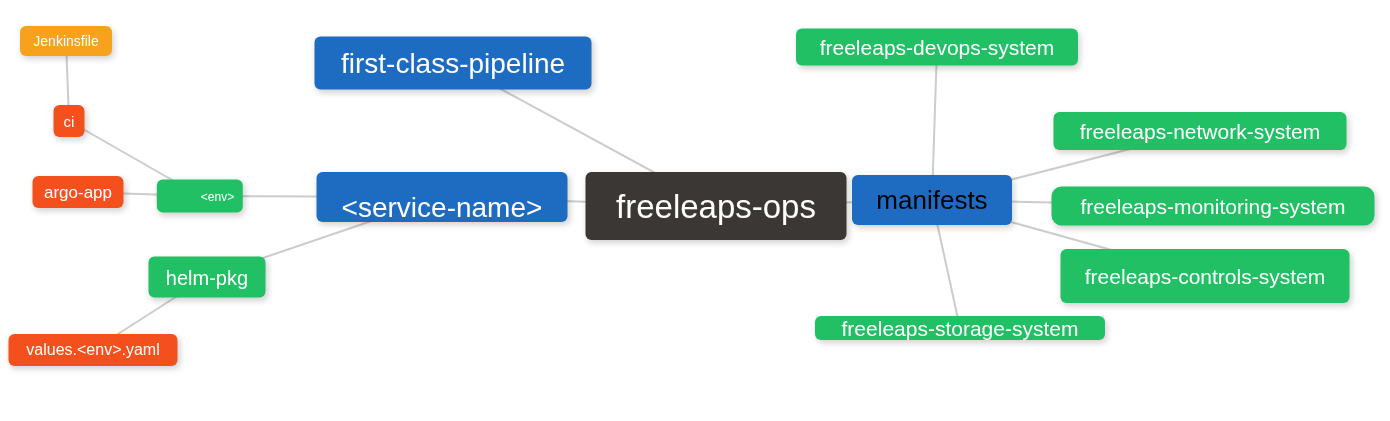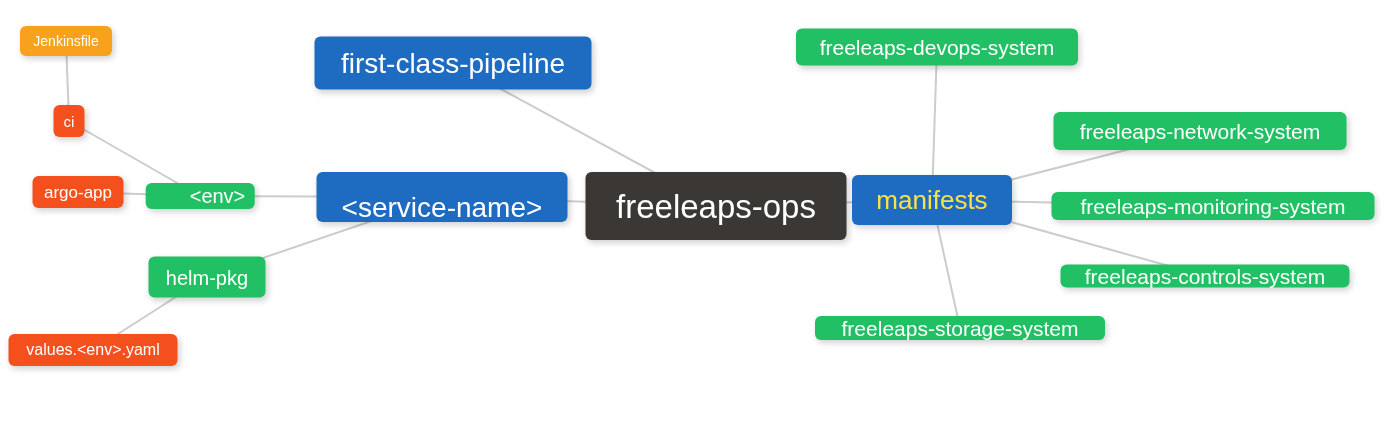--- a/index.html
+++ b/index.html
@@ -66,45 +66,45 @@
   <div id="node-layer">
       <div class="node" style="left: 66px; top: 41px; min-width: 92px; height: 30px; font-size: 14px; background: rgb(247, 161, 28); color: rgb(255, 255, 255);">
         <span>Jenkinsfile</span>
       </div>
       <div class="node" style="left: 69px; top: 121px; min-width: 31px; height: 32px; font-size: 15px; background: rgb(244, 80, 30); color: rgb(255, 255, 255);">
         <span>ci</span>
       </div>
       <div class="node" style="left: 78px; top: 192px; min-width: 91px; height: 32px; font-size: 17px; background: rgb(244, 80, 30); color: rgb(255, 255, 255);">
         <span>argo-app</span>
       </div>
-      <div class="node" style="left: 200px; top: 196px; min-width: 83px; height: 26px; font-size: 20px; background: rgb(34, 192, 100); color: rgb(255, 255, 255); padding-left: 44px;">
+      <div class="node" style="left: 200px; top: 196px; min-width: 83px; height: 33px; font-size: 12px; background: rgb(34, 192, 100); color: rgb(255, 255, 255); padding-left: 44px;">
         <span>&lt;env&gt;</span>
       </div>
       <div class="node" style="left: 442px; top: 197px; min-width: 251px; height: 50px; font-size: 28px; background: rgb(30, 107, 194); color: rgb(255, 255, 255); align-items: flex-end;">
         <span>&lt;service-name&gt;</span>
       </div>
       <div class="node" style="left: 453px; top: 63px; min-width: 277px; height: 53px; font-size: 28px; background: rgb(30, 107, 194); color: rgb(255, 255, 255);">
         <span>first-class-pipeline</span>
       </div>
       <div class="node" style="left: 716px; top: 206px; min-width: 261px; height: 68px; font-size: 33px; background: rgb(59, 55, 52); color: rgb(255, 255, 255);">
         <span>freeleaps-ops</span>
       </div>
-      <div class="node" style="left: 932px; top: 200px; min-width: 160px; height: 50px; font-size: 26px; background: rgb(30, 107, 194); color: #fde047;">
+      <div class="node" style="left: 932px; top: 200px; min-width: 160px; height: 50px; font-size: 26px; background: rgb(30, 107, 194); color: #000000;">
         <span>manifests</span>
       </div>
       <div class="node" style="left: 937px; top: 47px; min-width: 282px; height: 37px; font-size: 21px; background: rgb(34, 192, 100); color: rgb(255, 255, 255); border-radius: 6px;">
         <span>freeleaps-devops-system</span>
       </div>
       <div class="node" style="left: 1200px; top: 131px; min-width: 293px; height: 38px; font-size: 21px; background: rgb(34, 192, 100); color: rgb(255, 255, 255);">
         <span>freeleaps-network-system</span>
       </div>
-      <div class="node" style="left: 1213px; top: 206px; min-width: 323px; height: 28px; font-size: 21px; background: rgb(34, 192, 100); color: rgb(255, 255, 255);">
+      <div class="node" style="left: 1213px; top: 206px; min-width: 323px; height: 39px; font-size: 21px; background: rgb(34, 192, 100); color: rgb(255, 255, 255); border-radius: 10px;">
         <span>freeleaps-monitoring-system</span>
       </div>
-      <div class="node" style="left: 1205px; top: 276px; min-width: 289px; height: 23px; font-size: 21px; background: rgb(34, 192, 100); color: rgb(255, 255, 255);">
+      <div class="node" style="left: 1205px; top: 276px; min-width: 289px; height: 54px; font-size: 21px; background: rgb(34, 192, 100); color: rgb(255, 255, 255);">
         <span>freeleaps-controls-system</span>
       </div>
       <div class="node" style="left: 960px; top: 328px; min-width: 290px; height: 24px; font-size: 21px; background: rgb(34, 192, 100); color: rgb(255, 255, 255);">
         <span>freeleaps-storage-system</span>
       </div>
       <div class="node" style="left: 207px; top: 277px; min-width: 117px; height: 41px; font-size: 20px; background: rgb(34, 192, 100); color: rgb(255, 255, 255);">
         <span>helm-pkg</span>
       </div>
       <div class="node" style="left: 93px; top: 350px; min-width: 169px; height: 32px; font-size: 16px; background: rgb(244, 80, 30); color: rgb(255, 255, 255);">
         <span>values.&lt;env&gt;.yaml</span>

